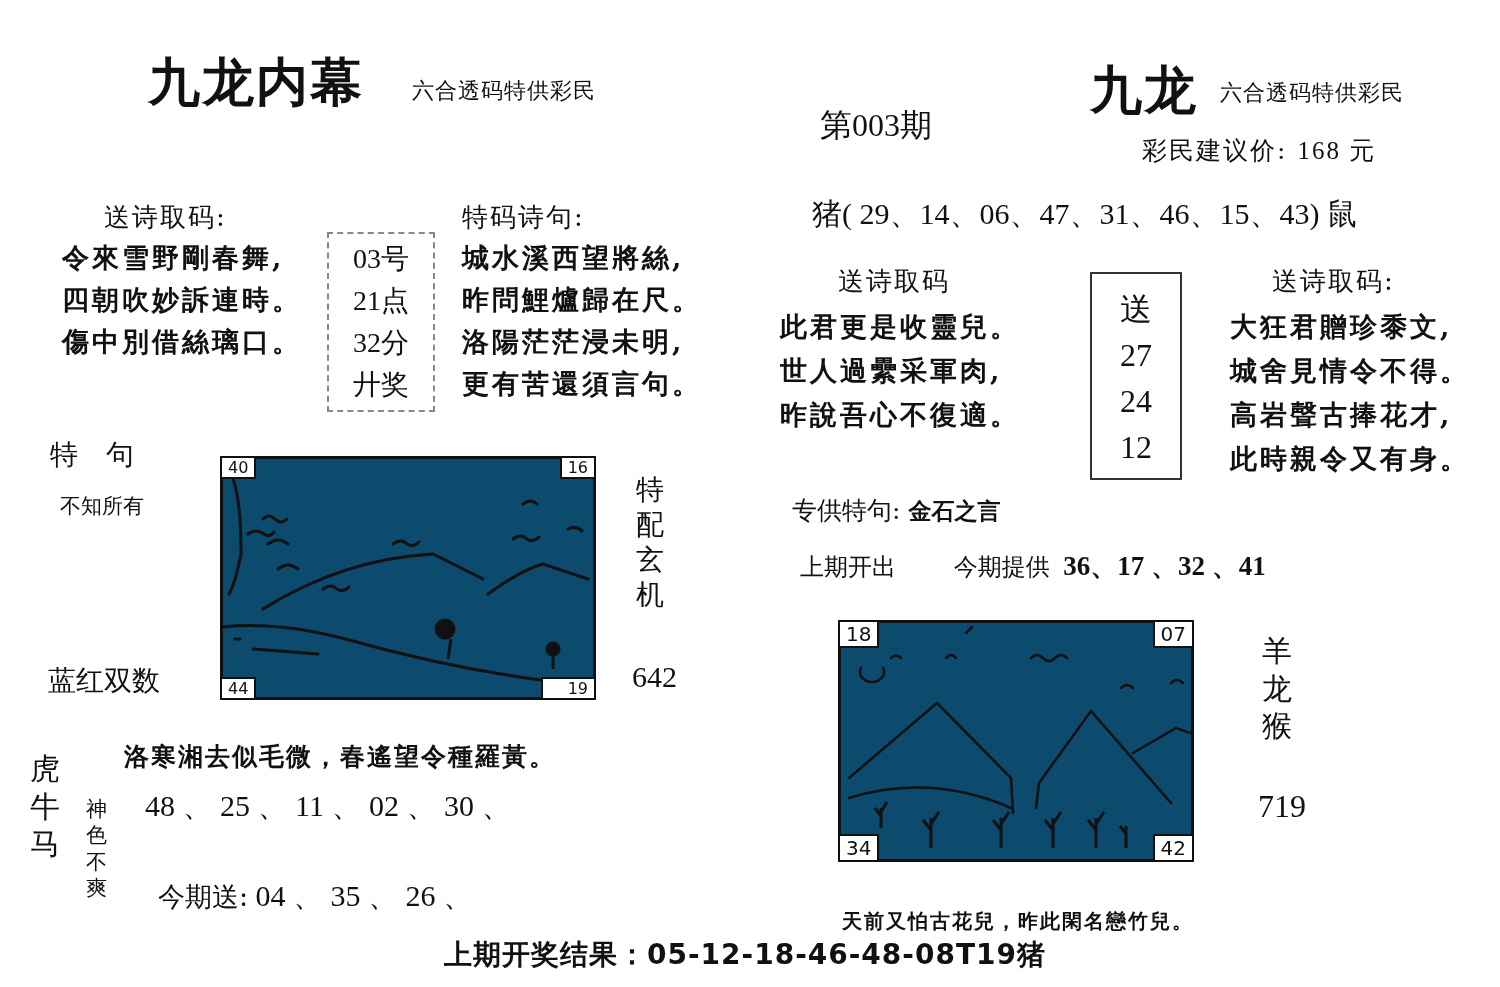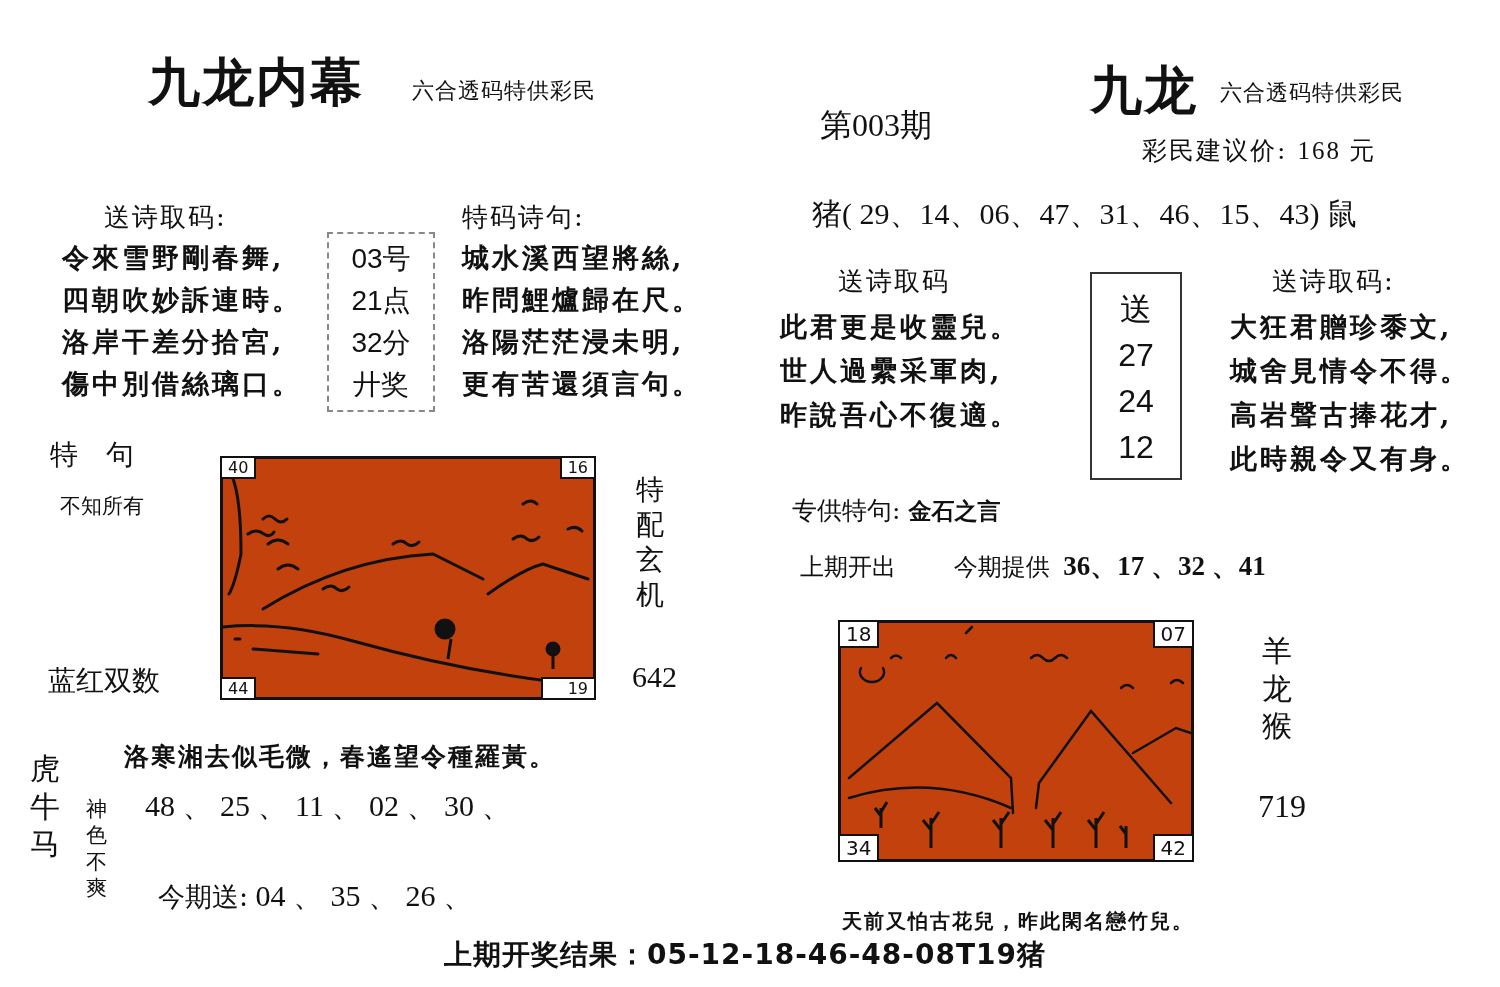--- a/index.html
+++ b/index.html
@@ -3,42 +3,41 @@
 <meta charset="utf-8">
 <style>
   html, body { margin: 0; padding: 0; background: #ffffff; }
   body { width: 1500px; height: 987px; position: relative; overflow: hidden;
          font-family: "DejaVu Serif", "Liberation Serif", serif; color: #111; }
   .abs { position: absolute; }
   .title-big { font-size: 52px; font-weight: bold; letter-spacing: 2px; }
   .subtitle { font-size: 22px; letter-spacing: 1px; }
   .poem-head { font-size: 26px; letter-spacing: 2px; }
   .poem-line { font-size: 27px; font-weight: bold; letter-spacing: 3px; line-height: 42px; white-space: nowrap; }
-  .num-col { font-family: Liberation Sans, sans-serif; text-align: center; }
+  .num-col { font-family: Liberation Serif, serif; text-align: center; }
   .num-col div { line-height: 42px; }
   .box-dashed { border: 2px dashed #888; }
   .box-solid { border: 2px solid #333; }
   .vert div { line-height: 1.25; text-align: center; }
-  .sketch { border: 3px solid #111; background: #c2410c; }
+  .sketch { border: 3px solid #111; background: #0c4a6e; }
   .corner { position: absolute; border: 2px solid #111; background: #fff;
             font-family: "DejaVu Sans", sans-serif; font-size: 16px; padding: 0 6px; }
   .result { font-family: "DejaVu Sans", sans-serif; font-weight: bold; font-size: 28px; letter-spacing: 1px; }
   .numbers { font-family: "Liberation Serif", serif; }
 </style>
 </head>
 <body>
 
 <div class="abs title-big" style="left:148px;top:48px;">九龙内幕</div>
 <div class="abs subtitle" style="left:412px;top:76px;">六合透码特供彩民</div>
 
 <div class="abs" style="left:62px;top:200px;">
   <div class="poem-head" style="margin-left:42px;margin-bottom:2px;">送诗取码:</div>
   <div class="poem-line">令來雪野剛春舞,</div>
   <div class="poem-line">四朝吹妙訴連時。</div>
-  <div class="poem-line">洛岸干差分拾宮,</div>
   <div class="poem-line">傷中別借絲璃口。</div>
 </div>
 
 <div class="abs box-dashed num-col" style="left:327px;top:232px;width:104px;height:172px;font-size:28px;padding-top:4px;">
   <div>03号</div>
   <div>21点</div>
   <div>32分</div>
   <div>廾奖</div>
 </div>
 

